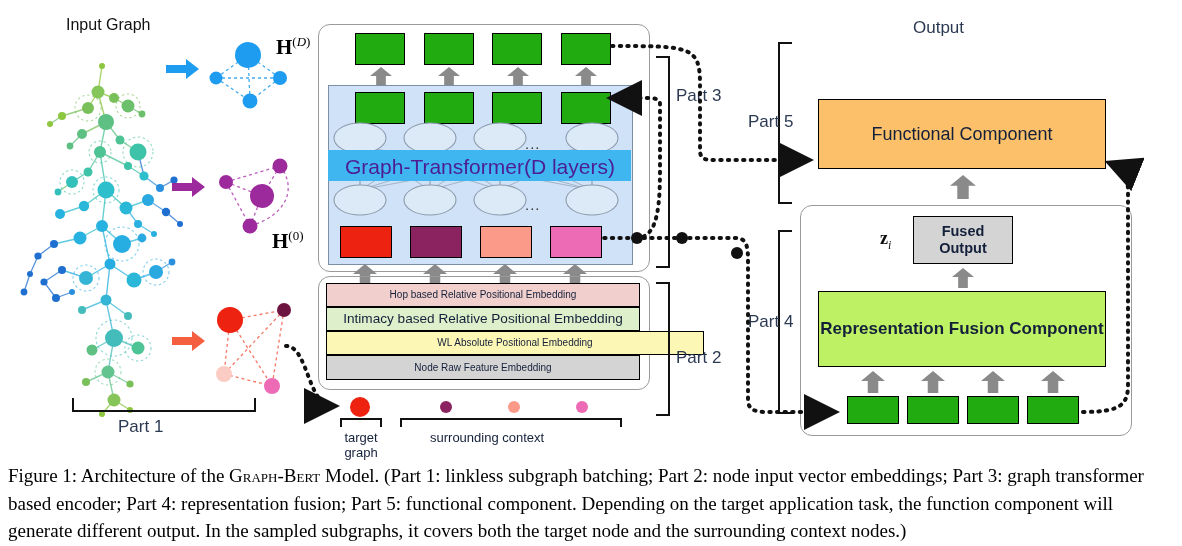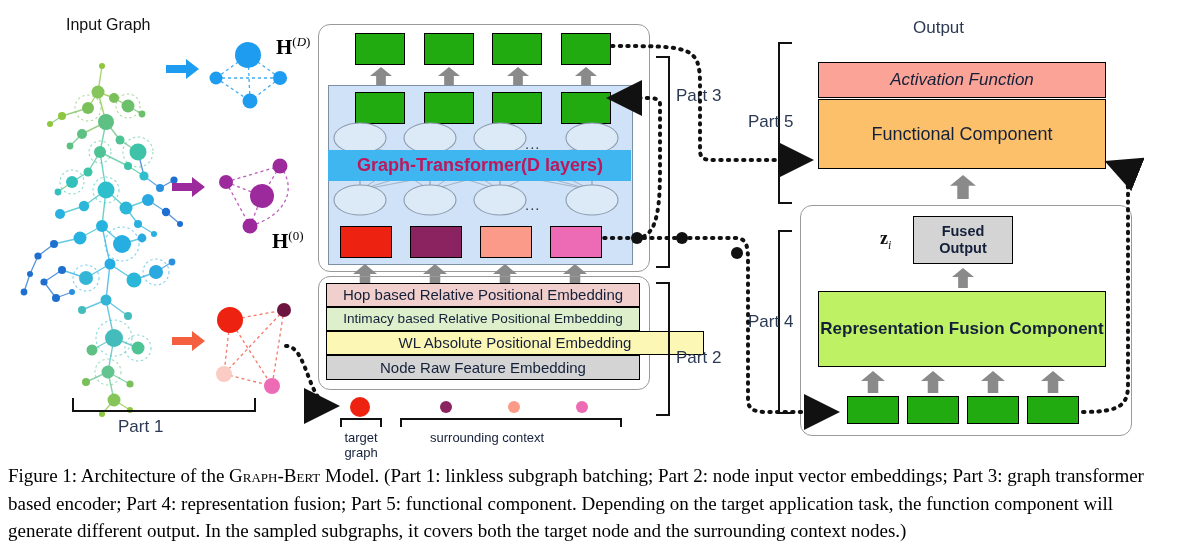--- a/index.html
+++ b/index.html
@@ -19,21 +19,21 @@
 
   
   .round-box{border:1.6px solid #9a9a9a;border-radius:12px;background:transparent;}
   .panel-blue{background:#cfe2f8;border:1.3px solid #7d8fa3;}
 
   
   .blk{border:1.6px solid #000;box-sizing:border-box;}
   .green{background:#22aa11;}
   .txtblk{display:flex;align-items:center;justify-content:center;
           border:1.4px solid #000;box-sizing:border-box;
-          font-size:15px;color:#14203a;text-align:center;line-height:1.15;}
+          font-size:10px;color:#14203a;text-align:center;line-height:1.15;}
 
   
   .uparrow{background:#8a8a8a;
      -webkit-clip-path:polygon(50% 0,100% 45%,72% 45%,72% 100%,28% 100%,28% 45%,0 45%);
      clip-path:polygon(50% 0,100% 45%,72% 45%,72% 100%,28% 100%,28% 45%,0 45%);}
 
   
   .brk{position:absolute;}
   .brk i{position:absolute;background:#111;display:block;}
 
@@ -238,21 +238,21 @@
       <ellipse cx="30" cy="76" rx="26" ry="15"></ellipse>
       <ellipse cx="100" cy="76" rx="26" ry="15"></ellipse>
       <ellipse cx="170" cy="76" rx="26" ry="15"></ellipse>
       <ellipse cx="262" cy="76" rx="26" ry="15"></ellipse>
     </g>
   </svg>
   <div class="abs" style="left:525px;top:135px;font-size:15px;color:#333;letter-spacing:1px;">...</div>
   <div class="abs" style="left:525px;top:196px;font-size:15px;color:#333;letter-spacing:1px;">...</div>
 
   <div class="abs" style="left:328px;top:150px;width:303px;height:31px;background:#3fb6ef;"></div>
-  <div class="abs" style="left:330px;top:155px;width:300px;text-align:center;font-size:18px;color:#be185d;white-space:nowrap;font-weight:bold;">Graph-Transformer(D layers)</div>
+  <div class="abs" style="left:330px;top:155px;width:300px;text-align:center;font-size:21px;color:#4c1d95;white-space:nowrap;">Graph-Transformer(D layers)</div>
 
   <div class="abs blk" style="left:340px;top:226px;width:52px;height:32px;background:#ee2211;"></div>
   <div class="abs blk" style="left:410px;top:226px;width:52px;height:32px;background:#8b2360;"></div>
   <div class="abs blk" style="left:480px;top:226px;width:52px;height:32px;background:#fc9a8a;"></div>
   <div class="abs blk" style="left:550px;top:226px;width:52px;height:32px;background:#ed6bb5;"></div>
 
   <div class="abs uparrow" style="left:353px;top:264px;width:24px;height:22px;"></div>
   <div class="abs uparrow" style="left:423px;top:264px;width:24px;height:22px;"></div>
   <div class="abs uparrow" style="left:493px;top:264px;width:24px;height:22px;"></div>
   <div class="abs uparrow" style="left:563px;top:264px;width:24px;height:22px;"></div>
@@ -292,21 +292,20 @@
   <div class="brk" style="left:400px;top:418px;width:222px;height:9px;">
     <i style="left:0;top:0;width:222px;height:1.6px;"></i>
     <i style="left:0;top:0;width:1.6px;height:9px;"></i>
     <i style="left:220px;top:0;width:1.6px;height:9px;"></i>
   </div>
   <div class="abs" style="left:328px;top:430px;width:66px;text-align:center;font-size:13px;color:#14203a;">target graph</div>
   <div class="abs" style="left:430px;top:430px;width:162px;text-align:left;font-size:13px;color:#14203a;">surrounding context</div>
 
   <div class="abs lbl" style="left:913px;top:18px;font-size:17px;">Output</div>
 
-  <div class="abs txtblk" style="left:818px;top:62px;width:288px;height:36px;background:#fba396;font-style:italic;font-size:17px;">Activation Function</div>
   <div class="abs txtblk" style="left:818px;top:99px;width:288px;height:70px;background:#fbc069;font-size:18px;">Functional Component</div>
 
   <div class="brk" style="left:778px;top:42px;width:14px;height:162px;">
     <i style="left:0;top:0;width:2px;height:162px;"></i>
     <i style="left:0;top:0;width:14px;height:2px;"></i>
     <i style="left:0;top:160px;width:14px;height:2px;"></i>
   </div>
   <div class="abs part-lbl" style="left:748px;top:112px;">Part 5</div>
 
   <div class="abs uparrow" style="left:950px;top:175px;width:26px;height:24px;"></div>

